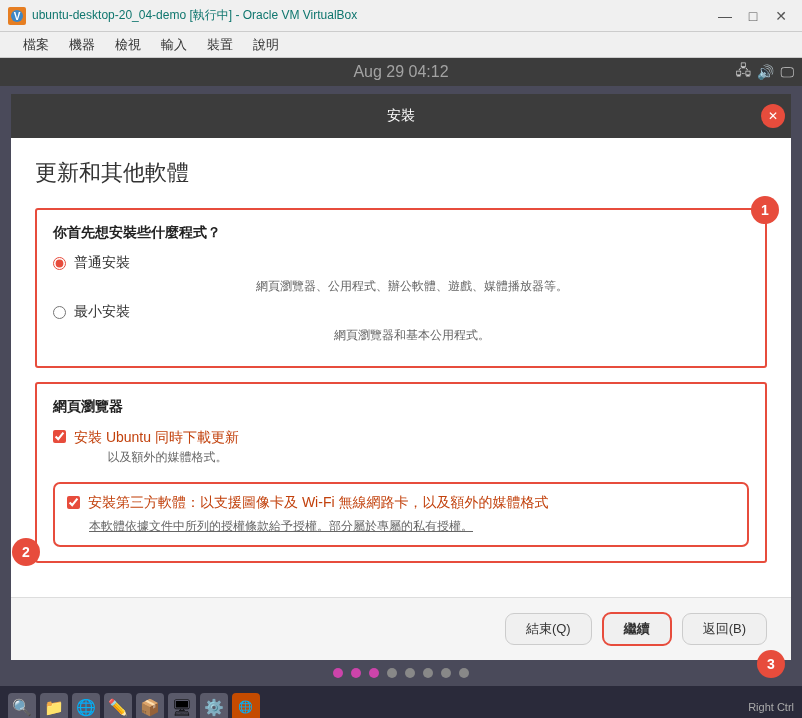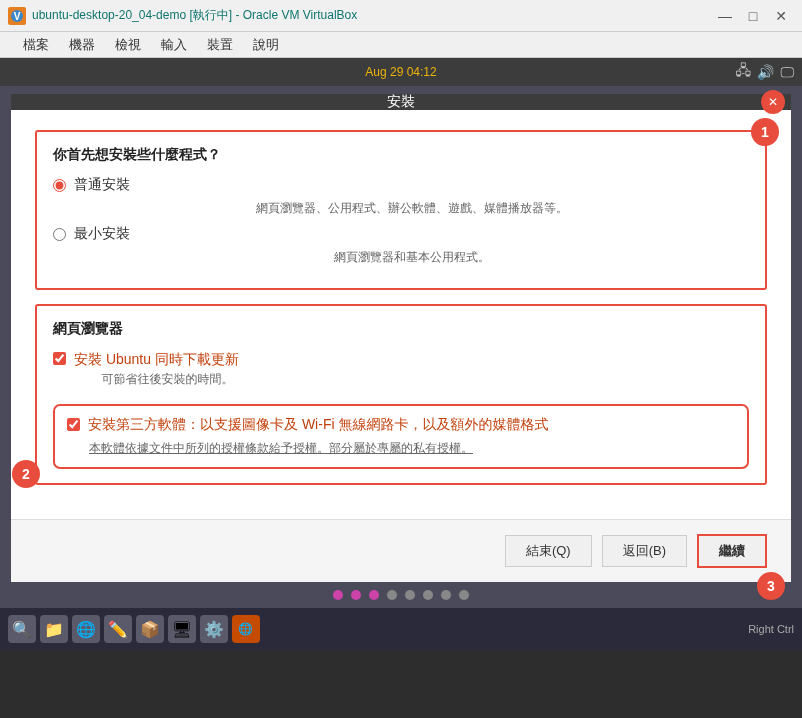--- a/index.html
+++ b/index.html
@@ -68,22 +68,22 @@
     
     .vm-statusbar {
       background: #3c3c3c;
       height: 28px;
       display: flex;
       align-items: center;
       justify-content: center;
       position: relative;
     }
     .vm-statusbar-time {
-      color: #eab308;
-      font-size: 12px;
+      color: #a3a3a3;
+      font-size: 16px;
     }
     .vm-statusbar-icons {
       position: absolute;
       right: 8px;
       display: flex;
       gap: 6px;
       align-items: center;
     }
     .vm-icon {
       color: #ccc;
@@ -99,21 +99,21 @@
     
     .install-dialog {
       background: #f5f5f5;
       margin: 0 auto;
       width: 780px;
       position: relative;
     }
 
     .dialog-titlebar {
       background: #3c3c3c;
-      height: 16px;
+      height: 44px;
       display: flex;
       align-items: center;
       justify-content: center;
       position: relative;
     }
     .dialog-title-text {
       color: #fff;
       font-size: 14px;
     }
     .dialog-close-btn {
@@ -227,21 +227,21 @@
       background: #f5f5f5;
       border-top: 1px solid #ddd;
       gap: 10px;
     }
     .btn {
       padding: 6px 20px;
       font-size: 13px;
       border: 1px solid #ccc;
       background: #f0f0f0;
       cursor: pointer;
-      border-radius: 0;
+      border-radius: 9px;
       color: #333;
     }
     .btn-primary {
       background: #f0f0f0;
       border: 2px solid #e74c3c;
       font-weight: bold;
       color: #333;
     }
 
     
@@ -337,20 +337,21 @@
   <div class="install-dialog" style="position:relative;">
 
     <div class="dialog-titlebar">
       <span class="dialog-title-text">安裝</span>
       <div class="dialog-close-btn">
         <span>✕</span>
       </div>
     </div>
 
     <div class="dialog-content">
+      <h1 class="page-title">更新和其他軟體</h1>
 
       <div class="section-box" style="position:relative;">
         <p class="section-question">你首先想安裝些什麼程式？</p>
 
         <div class="radio-option">
           <input type="radio" name="install-type" id="normal-install" checked="" style="">
           <label class="radio-label" for="normal-install">普通安裝</label>
         </div>
         <p class="option-description">網頁瀏覽器、公用程式、辦公軟體、遊戲、媒體播放器等。</p>
 
@@ -363,38 +364,38 @@
         <div style="position:absolute; right:-14px; top:-14px; width:28px;height:28px;border-radius:50%;background:#e74c3c;display:flex;align-items:center;justify-content:center;color:white;font-size:14px;font-weight:bold; z-index:5;">1</div>
       </div>
 
       <div class="section-box">
         <p class="section-title">網頁瀏覽器</p>
 
         <div class="checkbox-option">
           <input type="checkbox" id="updates-check" checked="" style="">
           <div>
             <label class="checkbox-label" for="updates-check">安裝 Ubuntu 同時下載更新</label>
-            <p class="option-description">可節省往後安裝的時間。</p>
+            <p class="option-description">以及額外的媒體格式。</p>
           </div>
         </div>
 
         <div class="third-party-box">
           <div class="checkbox-option">
             <input type="checkbox" id="third-party-check" checked="" style="">
             <label class="checkbox-label" for="third-party-check">安裝第三方軟體：以支援圖像卡及 Wi-Fi 無線網路卡，以及額外的媒體格式</label>
           </div>
           <p class="third-party-description">本軟體依據文件中所列的授權條款給予授權。部分屬於專屬的私有授權。</p>
         </div>
       </div>
     </div>
 
     <div class="dialog-footer" style="position:relative;">
       <button class="btn">結束(Q)</button>
+      <button class="btn btn-primary">繼續</button>
       <button class="btn">返回(B)</button>
-      <button class="btn btn-primary">繼續</button>
 
       <div style="position:absolute; right:6px; bottom:-18px; width:28px;height:28px;border-radius:50%;background:#e74c3c;display:flex;align-items:center;justify-content:center;color:white;font-size:14px;font-weight:bold; z-index:5;">3</div>
     </div>
   </div>
 
   <div class="step-indicators">
     <div class="step-dot" style="background:#cc44aa;"></div>
     <div class="step-dot" style="background:#cc44aa;"></div>
     <div class="step-dot" style="background:#cc44aa;"></div>
     <div class="step-dot" style="background:#888;"></div>

